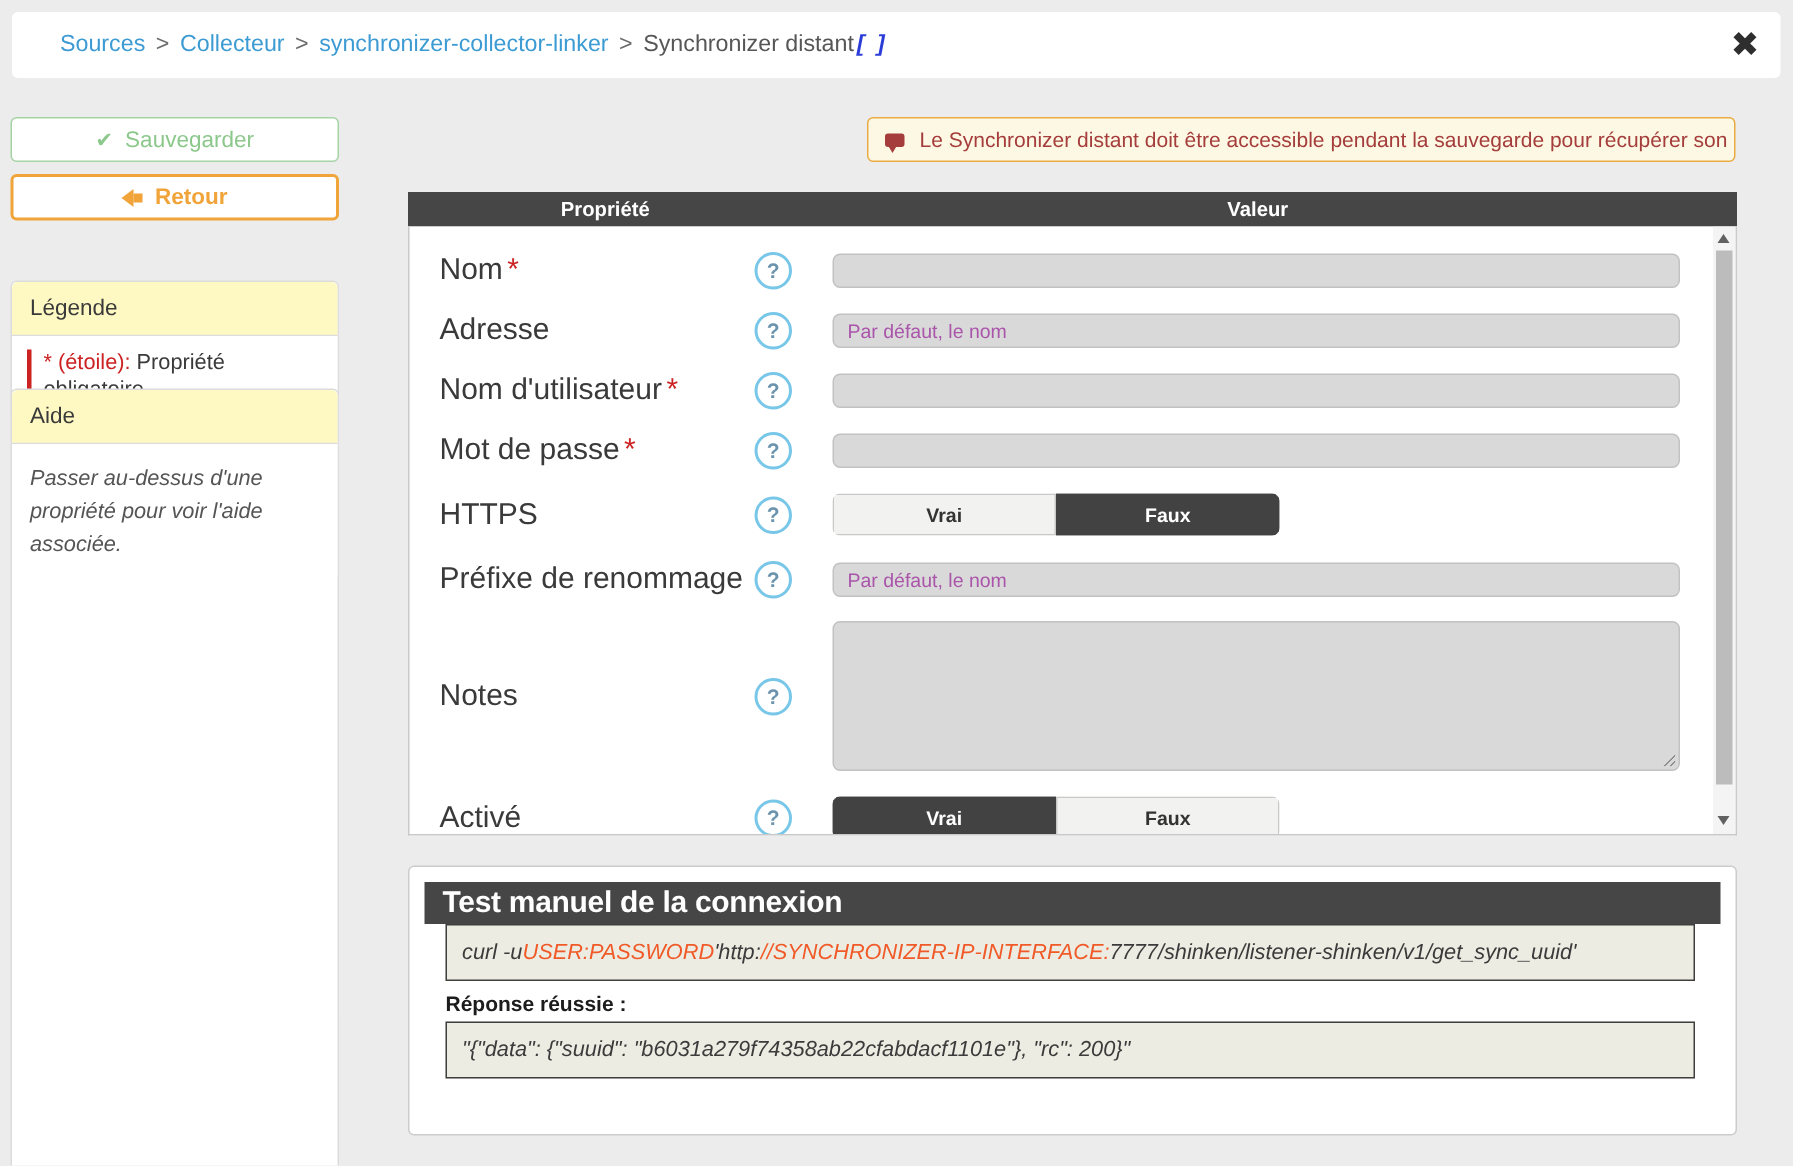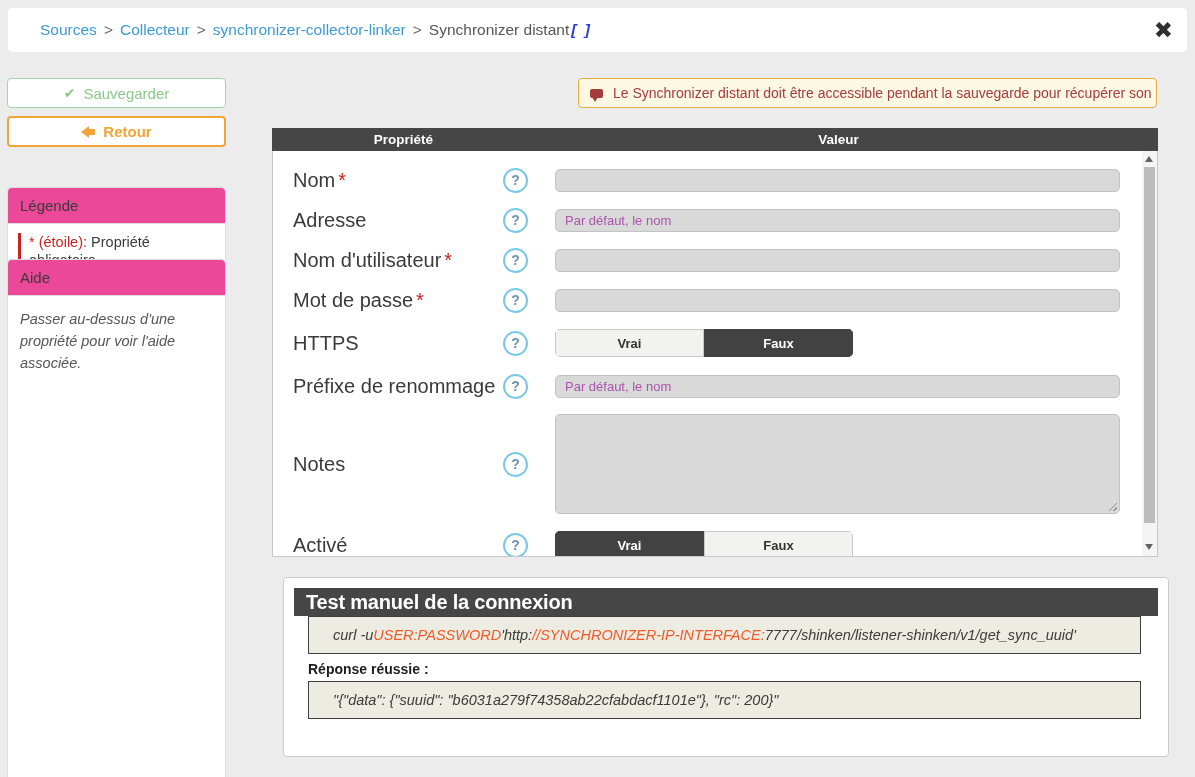--- a/index.html
+++ b/index.html
@@ -37,21 +37,21 @@
   .arrow-left{display:inline-flex;align-items:center;}
   .arrow-left .tri{width:0;height:0;border-top:6px solid transparent;border-bottom:6px solid transparent;border-right:8px solid #f0a43a;}
   .arrow-left .bar{width:6px;height:6px;background:#f0a43a;}
   .panel{
     background:#fff;border:1px solid #dcdcdc;border-radius:4px;
     box-sizing:border-box;width:100%;position:absolute;left:0;
   }
   .panel-legend{top:109px;}
   .panel-aide{top:181px;height:600px;}
   .panel-head{
-    padding:9px 12px;background:#ec4899;border-bottom:1px solid #dcdcdc;
+    padding:9px 12px;background:#fef9c3;border-bottom:1px solid #dcdcdc;
     border-radius:4px 4px 0 0;font-size:15px;color:#3a3a3a;
   }
   .panel-body{padding:9px 10px;font-size:14.5px;background:#fff;border-radius:0 0 4px 4px;}
   .legend-item{border-left:3px solid #cc2222;padding-left:8px;line-height:1.25;}
   .legend-star{color:#cc2222;}
   .aide-text{font-style:italic;color:#555;line-height:1.5;padding:4px 2px;}
   
   .main{position:absolute;left:272px;top:78px;width:886px;}
   .warning{
     position:absolute;left:306px;top:0;width:579px;height:30px;box-sizing:border-box;
@@ -109,33 +109,33 @@
   .tseg-dark{background:#424242;color:#fff;border:1px solid #424242;}
   
   .sb{position:absolute;top:0;right:0;bottom:0;width:15px;background:#f4f4f4;}
   .sb-thumb{position:absolute;left:2px;right:2px;top:16px;height:356px;background:#bcbcbc;cursor:pointer;}
   .sb-up,.sb-down{position:absolute;left:3px;width:0;height:0;cursor:pointer;
     border-left:4.5px solid transparent;border-right:4.5px solid transparent;}
   .sb-up{top:5px;border-bottom:6px solid #616161;}
   .sb-down{bottom:6px;border-top:6px solid #616161;}
   
   .test-card{
-    position:absolute;left:11px;top:499px;width:886px;height:180px;box-sizing:border-box;
+    position:absolute;left:0;top:499px;width:886px;height:180px;box-sizing:border-box;
     background:#fff;border:1px solid #ccc;border-radius:4px;
   }
   .test-title{
     margin:10px 10px 0 10px;height:28px;background:#464646;color:#fff;
     display:flex;align-items:center;padding-left:12px;
     font-size:20px;font-weight:bold;letter-spacing:-0.2px;
   }
   .code-label{margin:7px 0 4px 24px;font-size:14px;font-weight:bold;color:#1c1c1c;}
   .code-box{
     margin:0 27px 0 24px;height:38px;box-sizing:border-box;
     background:#edece2;border:1px solid #3f3f3f;
-    display:flex;align-items:center;padding:0 24px;
+    display:flex;align-items:center;padding:0 10px;
     font-style:italic;font-size:14.5px;color:#3b3b3b;white-space:nowrap;overflow:hidden;
   }
   .c-orange{color:#f05a28;}
   .c-dark{color:#3b3b3b;}
 </style>
 </head>
 <body>
 
 <header class="topbar">
   <nav class="breadcrumb">

